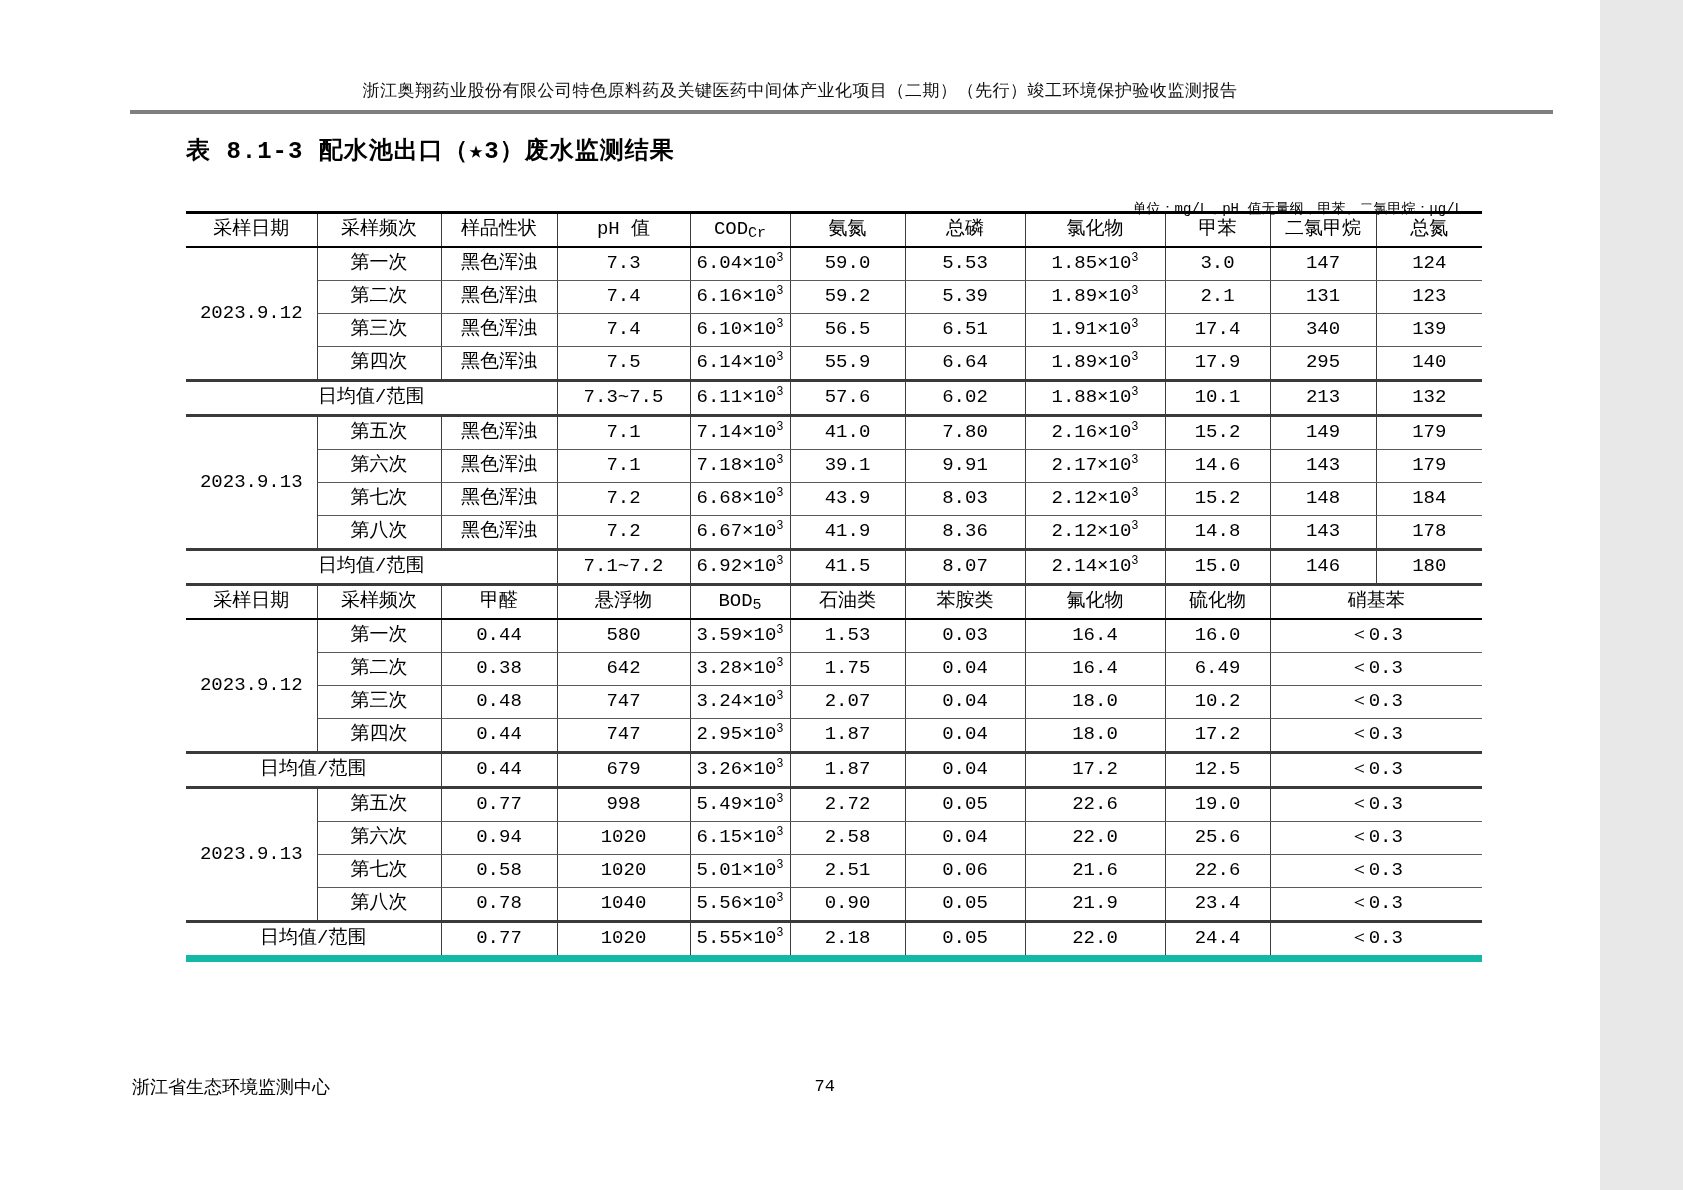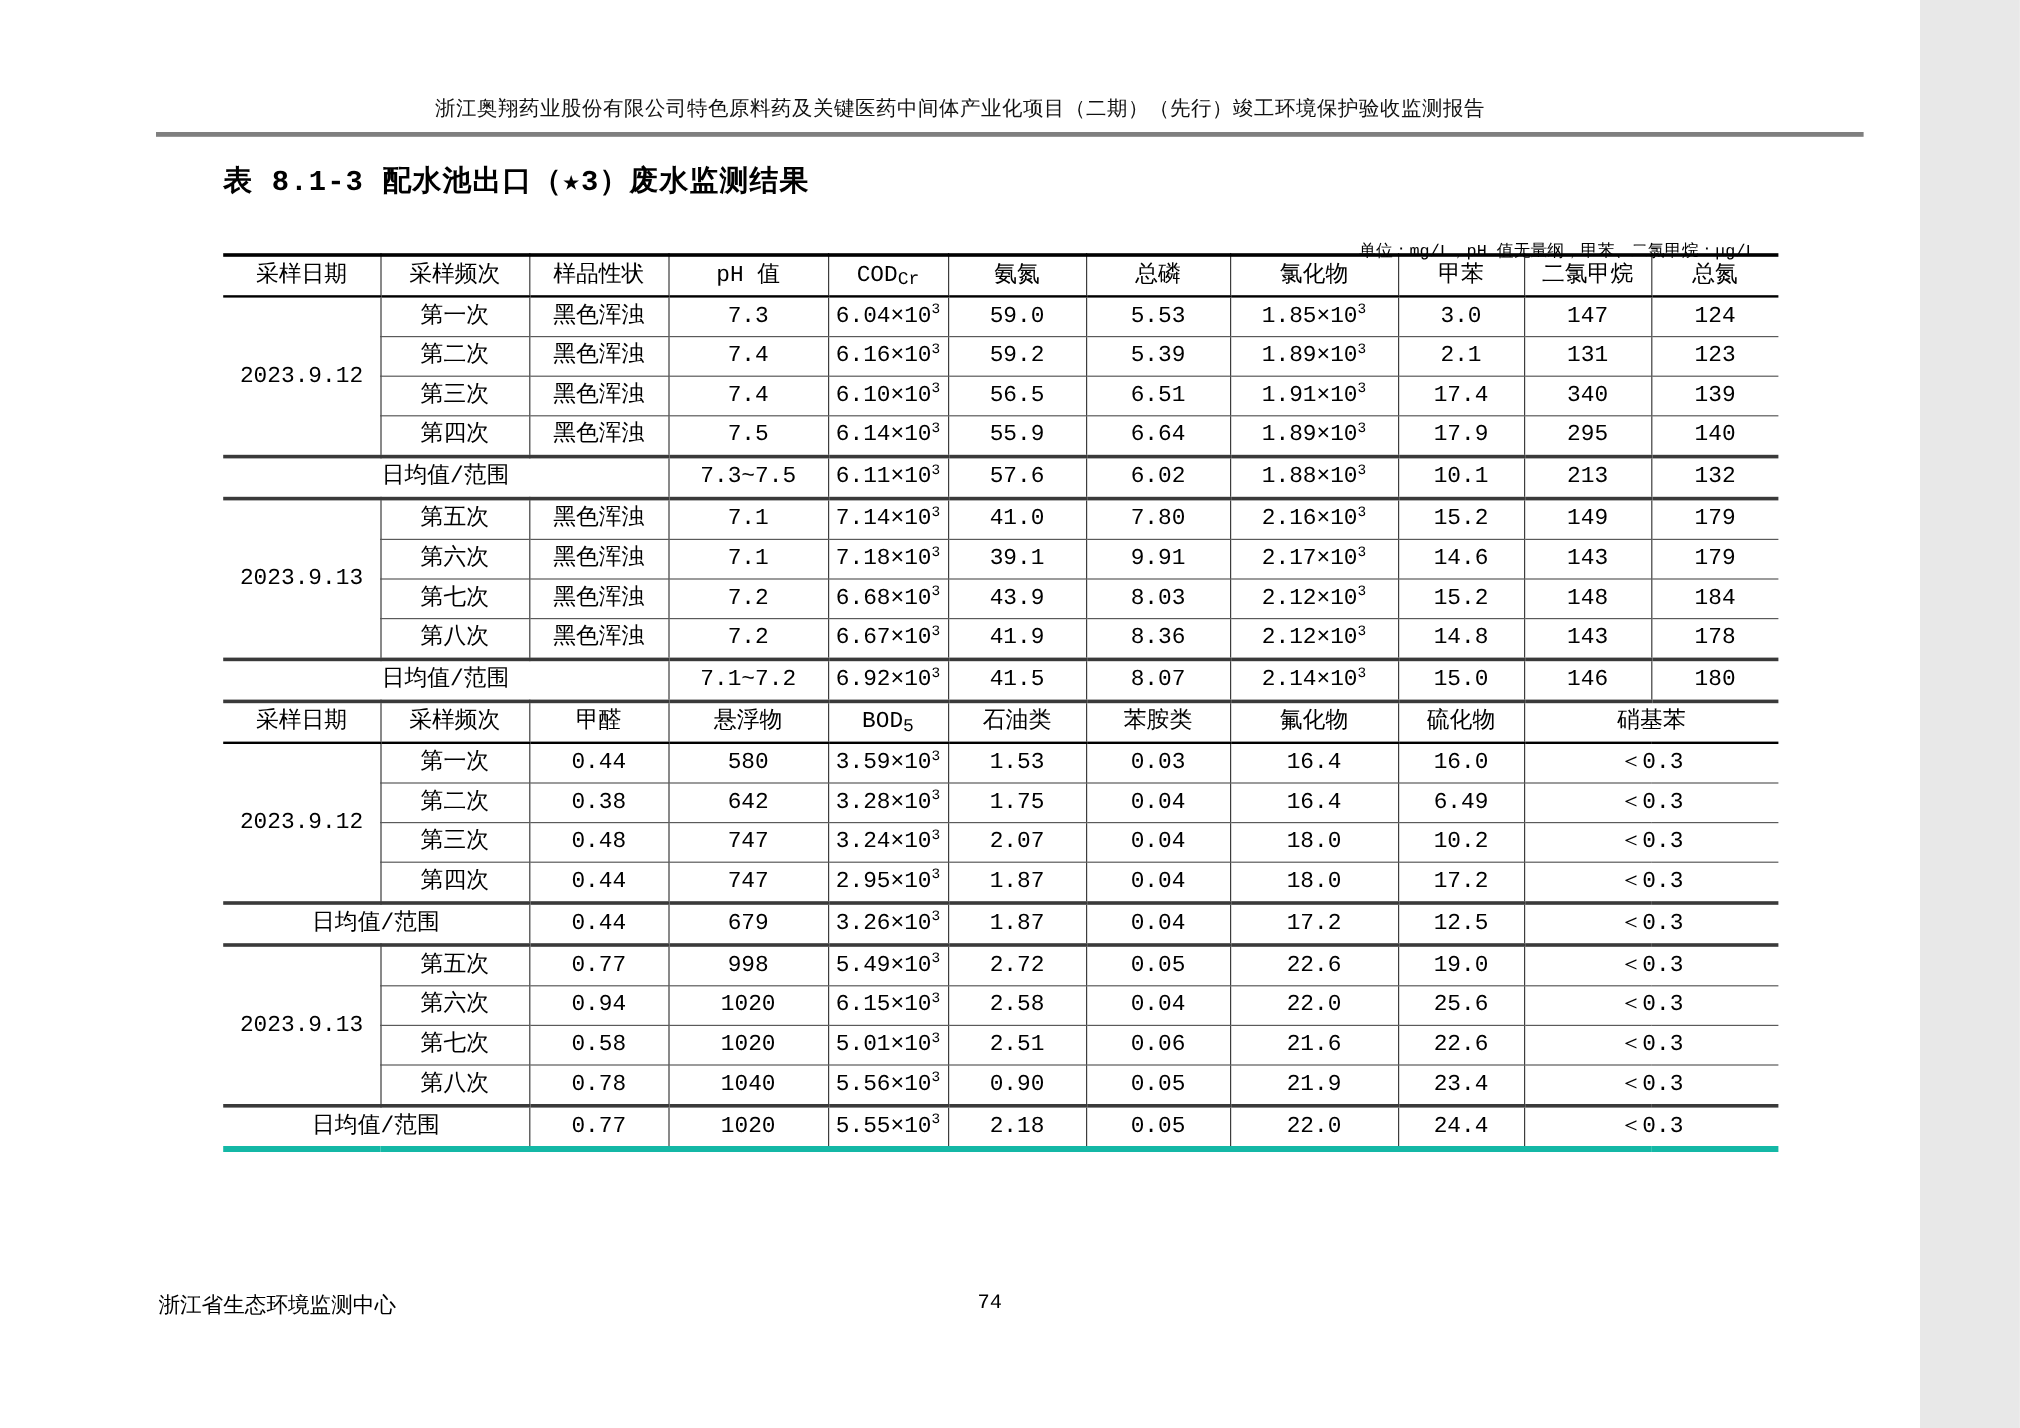--- a/index.html
+++ b/index.html
@@ -28,21 +28,21 @@
   .units-note {
     position: absolute; top: 180px; left: 186px; width: 1277px;
     text-align: right; font-size: 14px; margin-top: 20px;
   }
   .table-wrap { position: absolute; top: 211px; left: 186px; }
 
   table.monitor {
     border-collapse: collapse; table-layout: fixed;
     width: 1296px;
     border-top: 3px solid #000;
-    border-bottom: 5px solid #14b8a6;
+    border-bottom: 7px solid #14b8a6;
     font-size: 19px;
   }
   table.monitor th, table.monitor td {
     height: 32px; padding: 0 3px;
     text-align: center; vertical-align: middle;
     font-weight: normal; line-height: 1.05;
     border-right: 1px solid #3d3d3d;
     border-left: 1px solid #3d3d3d;
     border-bottom: 1px solid #5a5a5a;
     overflow: hidden; white-space: nowrap;

